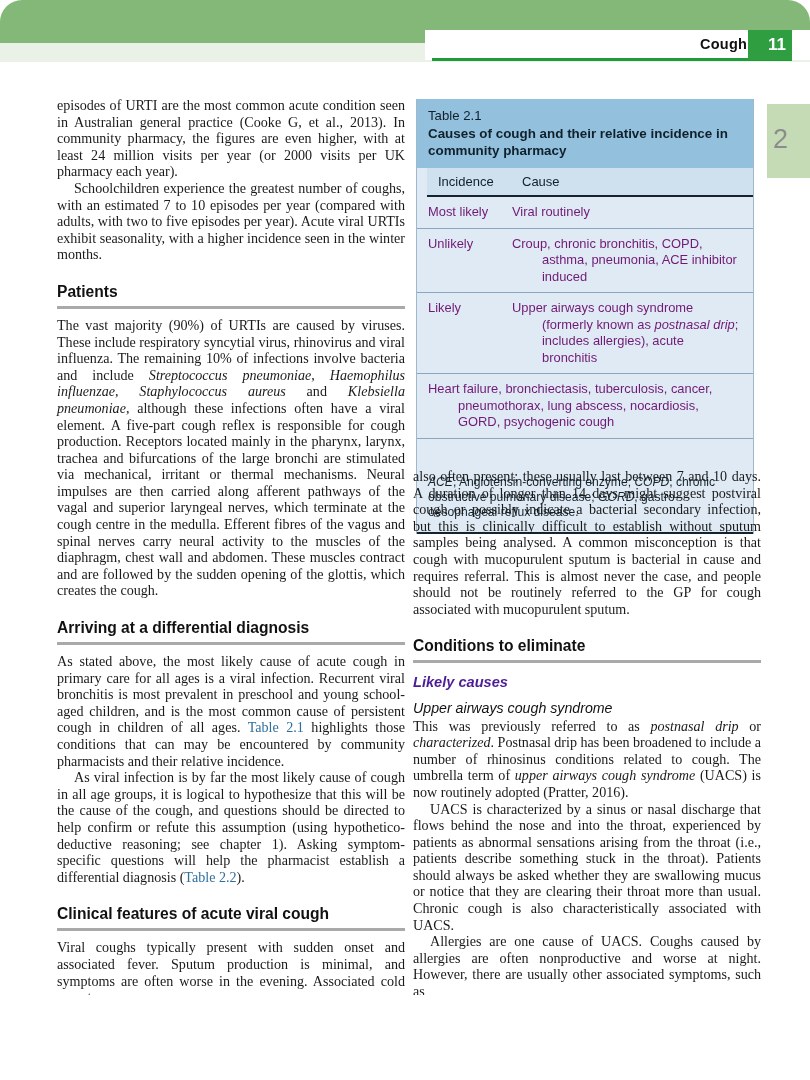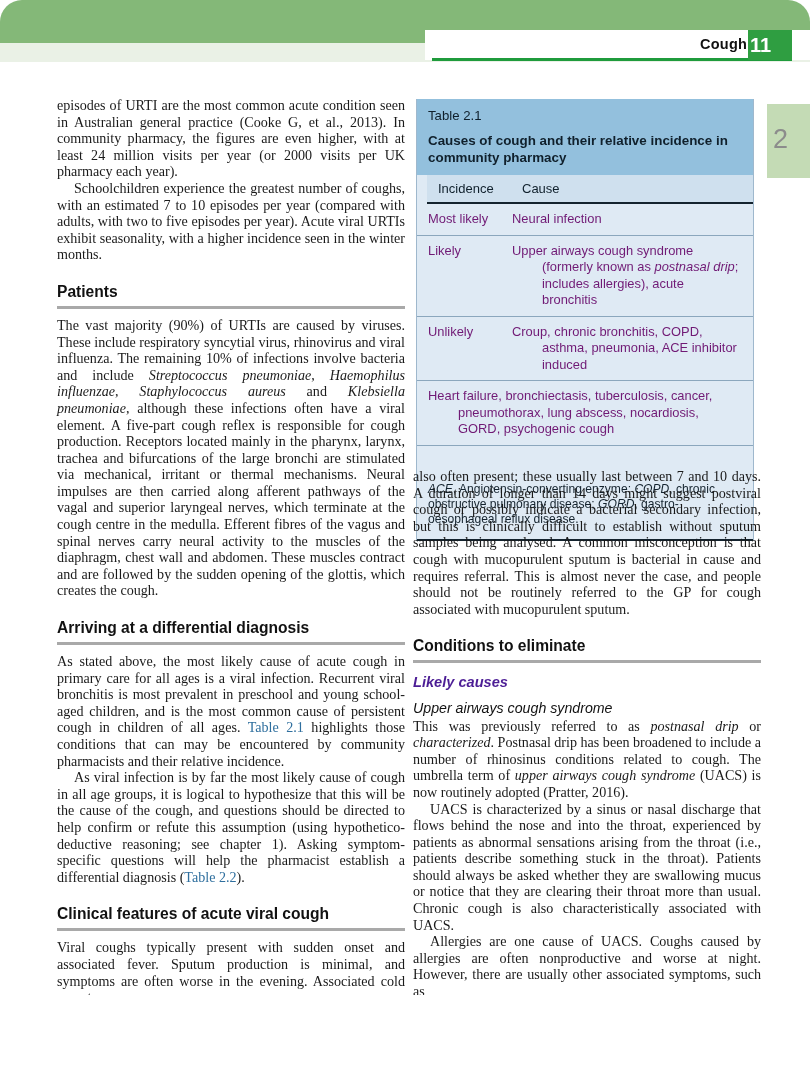--- a/index.html
+++ b/index.html
@@ -60,24 +60,24 @@
     letter-spacing: .2px;
   }
   .runhead-folio {
     position: absolute;
     left: 748px; top: 30px;
     width: 44px; height: 30px;
     background: #2f9e41;
     color: #ffffff;
     font-family: "Liberation Sans", sans-serif;
     font-weight: bold;
-    font-size: 20px;
+    font-size: 17px;
     display: flex;
     align-items: center;
-    padding-left: 2px;
+    padding-left: 20px;
     box-sizing: border-box;
   }
 
   
   .chapter-tab {
     position: absolute;
     left: 767px; top: 104px;
     width: 43px; height: 74px;
     background: #c4dbb5;
   }
@@ -156,21 +156,21 @@
   .tbl-head {
     background: #93c0dd;
     padding: 9px 11px 9px 11px;
     color: #10202c;
   }
   .tbl-num { font-size: 13.2px; line-height: 16px; }
   .tbl-title {
     font-size: 13.4px;
     font-weight: bold;
     line-height: 16.5px;
-    margin-top: 9px;
+    margin-top: 2px;
   }
   .tbl-colhead {
     background: #cfe0ee;
     display: flex;
     padding: 6px 11px 6px 11px;
     font-size: 13px;
     color: #10202c;
     border-bottom: 2px solid #14232e;
     margin-left: 10px;
   }
@@ -244,33 +244,33 @@
       <div class="tbl-title">Causes of cough and their relative incidence in community pharmacy</div>
     </div>
     <div class="tbl-colhead">
       <div class="c-inc">Incidence</div>
       <div class="c-cau">Cause</div>
     </div>
 
     <div class="tbl-row">
       <div class="c-inc">Most likely</div>
       <div class="c-cau">
-          <span class="hang">Neural infection</span>
+          <span class="hang">Viral routinely</span>
+        </div>
+    </div>
+    <div class="tbl-row">
+      <div class="c-inc">Unlikely</div>
+      <div class="c-cau">
+          <span class="hang">Croup, chronic bronchitis, COPD, asthma, pneumonia, ACE inhibitor induced</span>
         </div>
     </div>
     <div class="tbl-row">
       <div class="c-inc">Likely</div>
       <div class="c-cau">
           <span class="hang">Upper airways cough syndrome (formerly known as <em>postnasal drip</em>; includes allergies), acute bronchitis</span>
-        </div>
-    </div>
-    <div class="tbl-row">
-      <div class="c-inc">Unlikely</div>
-      <div class="c-cau">
-          <span class="hang">Croup, chronic bronchitis, COPD, asthma, pneumonia, ACE inhibitor induced</span>
         </div>
     </div>
     <div class="tbl-row">
       <div class="c-cau">
           <span class="hang">Heart failure, bronchiectasis, tuberculosis, cancer, pneumothorax, lung abscess, nocardiosis, GORD, psychogenic cough</span>
         </div>
     </div>
 
     <div class="tbl-foot"><em>ACE</em>, Angiotensin-converting enzyme; <em>COPD</em>, chronic obstructive pulmonary disease; <em>GORD</em>, gastro-oesophageal reflux disease.</div>
   </div>

